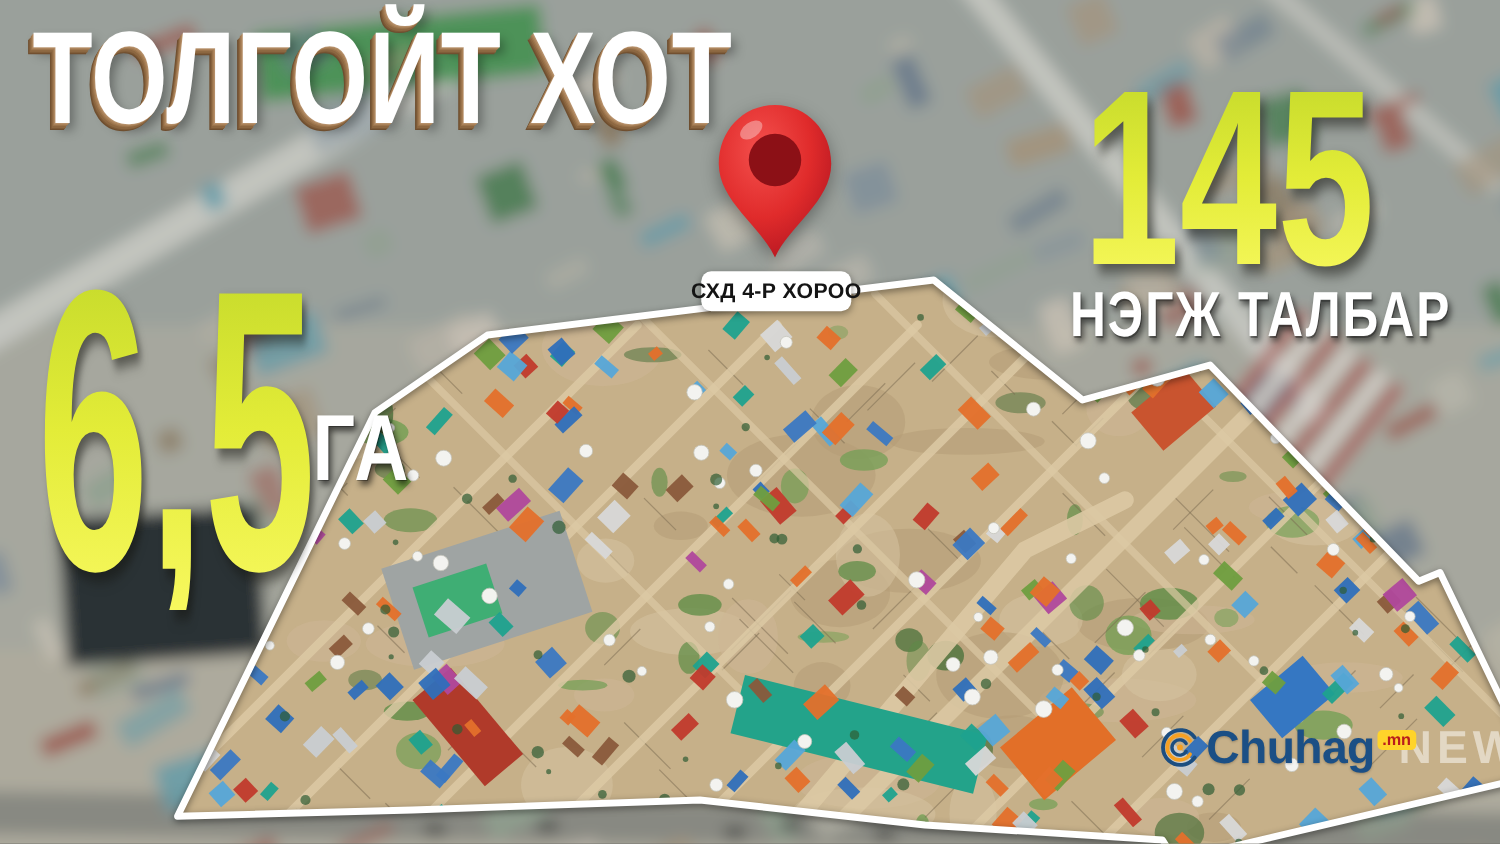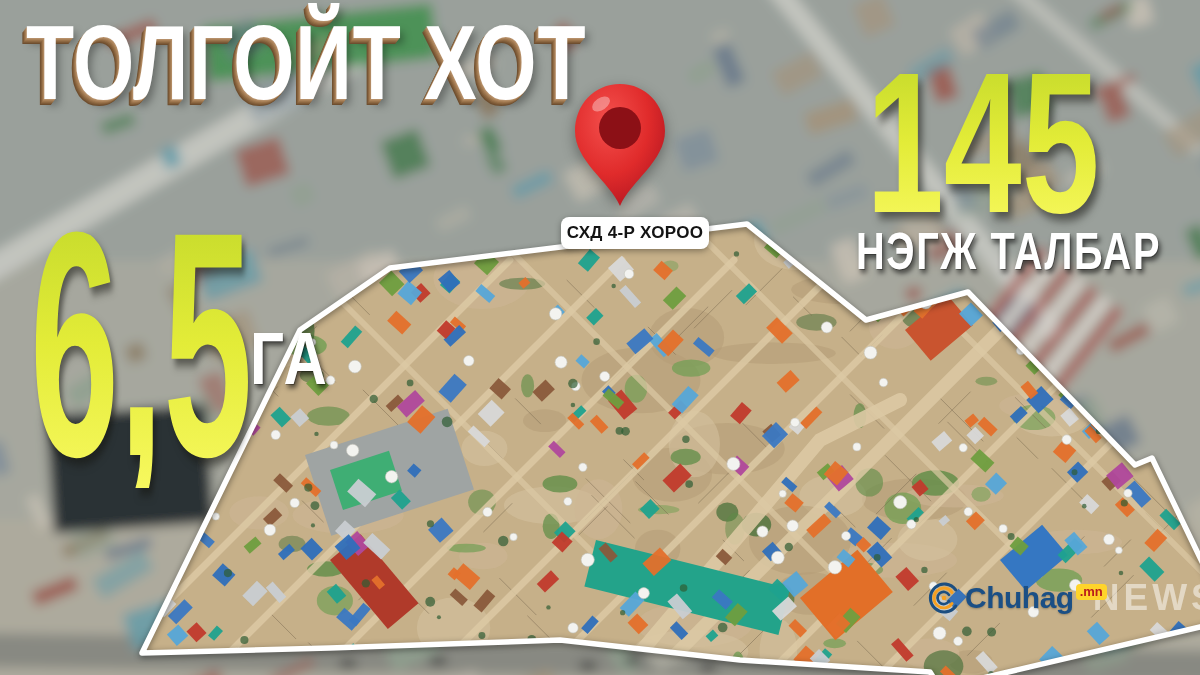--- a/index.html
+++ b/index.html
@@ -47,29 +47,29 @@
   }
   .plots-label{
     position:absolute;left:856px;top:222px;font-size:51px;font-weight:bold;
     color:#fff;transform:scaleX(.78);transform-origin:left top;letter-spacing:2px;
     text-shadow:3px 4px 6px rgba(0,0,0,.6),1px 1px 0 rgba(0,0,0,.3);white-space:nowrap;
   }
 
   .pin-wrap{position:absolute;left:570px;top:80px;width:100px;height:130px;
     filter:drop-shadow(0 5px 7px rgba(0,0,0,.35));}
   .pin-label{
-    position:absolute;left:561px;top:217px;width:148px;height:32px;
+    position:absolute;left:561px;top:217px;width:120px;height:32px;
     background:#ffffff;border-radius:8px;display:flex;align-items:center;justify-content:center;
     font-size:17px;font-weight:bold;color:#141414;letter-spacing:.3px;white-space:nowrap;
     box-shadow:0 2px 6px rgba(0,0,0,.35);
   }
 
   .logo{position:absolute;left:926px;top:578px;display:flex;align-items:center;height:40px;}
   .logo .icon{width:36px;height:36px;margin-right:3px;flex:0 0 auto;}
-  .logo-name{font-size:30px;font-weight:bold;color:#1b4f85;letter-spacing:-.5px;z-index:2;
+  .logo-name{font-size:37px;font-weight:bold;color:#1b4f85;letter-spacing:-.5px;z-index:2;
     text-shadow:0 1px 2px rgba(0,0,0,.25);}
   .logo-domain{
     z-index:3;margin-left:2px;transform:translateY(-6px);
     background:#ffd42a;color:#b91c1c;font-size:13px;font-weight:bold;
     padding:1px 4px 2px 4px;border-radius:4px;line-height:1;
   }
   .logo-suffix{
     z-index:1;margin-left:-14px;font-size:37px;font-weight:bold;
     color:rgba(255,255,255,.5);letter-spacing:4px;
   }

